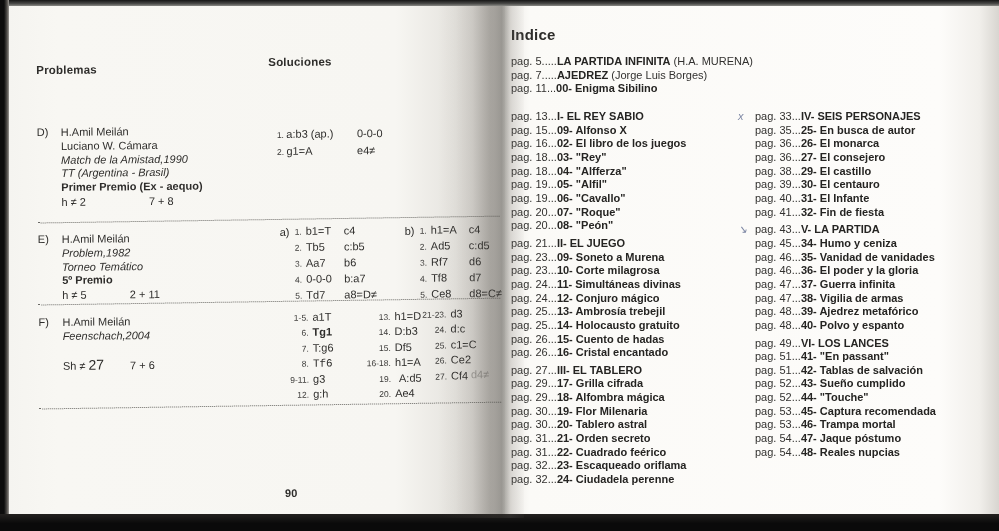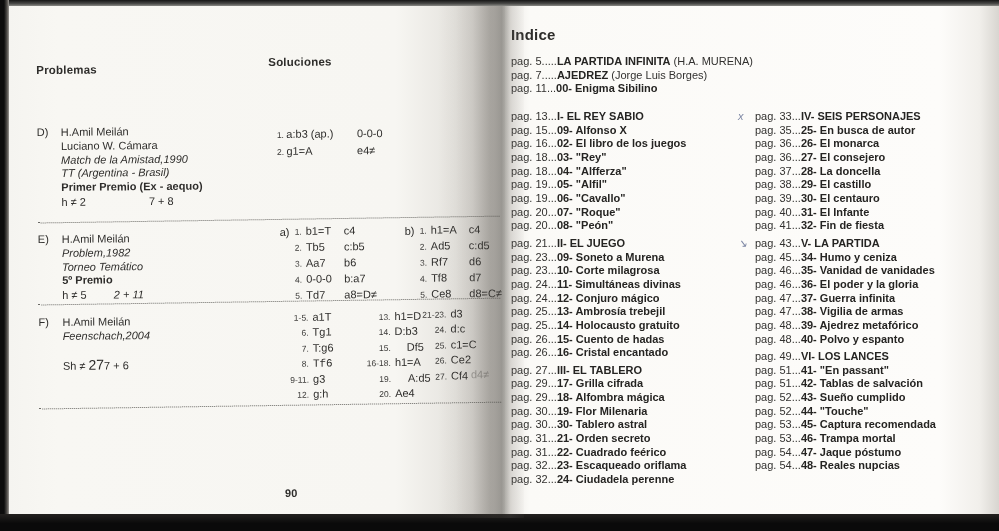--- a/index.html
+++ b/index.html
@@ -25,21 +25,21 @@
   .col-head{position:absolute;font-size:11.5px;font-weight:bold;letter-spacing:.2px;}
   .prob{position:absolute;font-size:11px;line-height:13.8px;}
   .prob-label{position:absolute;left:0;top:0;}
   .prob-lines{margin-left:24px;}
   .pline.italic{font-style:italic;}
   .pline.bold{font-weight:bold;}
   .prob-stip{margin-left:24px;white-space:nowrap;}
   .stip-big{font-size:14px;}
   .stip-mat{display:inline-block;}
   #prob-2 .prob-stip{margin-top:15px;}
-  #prob-0 .stip-mat{margin-left:60px;} #prob-1 .stip-mat{margin-left:24px;font-style:italic;} #prob-2 .stip-mat{}
+  #prob-0 .stip-mat{margin-left:60px;} #prob-1 .stip-mat{margin-left:40px;} #prob-2 .stip-mat{margin-left:26px;}
   .sol{position:absolute;font-size:11px;line-height:16px;}
   .mvnum{font-size:8.5px;color:#3a3937;}
   
   #sol-d .srow{position:relative;white-space:nowrap;}
   #sol-d .reply{position:absolute;left:80px;top:0;}
   
   .variation{position:absolute;top:0;}
   .variation .vlabel{position:absolute;left:0;top:0;font-size:11px;}
   .vrow{position:relative;line-height:15px;white-space:nowrap;}
   .vrow .mvnum{display:inline-block;width:22px;text-align:right;}
@@ -135,32 +135,32 @@
             <div class="pline italic">Feenschach,2004</div>
           </div>
         <div class="prob-stip">
           <span class="stip-text">Sh ≠ </span><span class="stip-big">27</span><span class="stip-mat">7 + 6</span>
         </div>
       </div>
 
       <div class="sol" id="sol-f" style="left:240px;top:305px;width:250px;">
           <div class="fcol" style="left: 0px; top: 1px;">
             <div class="frow"><span class="mvnum" style="width: 60px;">1-5.</span><span class="mv" style="margin-left: 4px;">a1T</span></div>
-            <div class="frow"><span class="mvnum" style="width: 60px;">6.</span><span class="mv" style="margin-left: 4px;">Tg1</span></div>
+            <div class="frow"><span class="mvnum" style="width: 60px;">6.</span><span class="mv" style="margin-left: 4px; font-weight: bold;">Tg1</span></div>
             <div class="frow"><span class="mvnum" style="width: 60px;">7.</span><span class="mv" style="margin-left: 4px;">T:g6</span></div>
             <div class="frow"><span class="mvnum" style="width: 60px;">8.</span><span class="mv" style="margin-left: 4px; font-family: Liberation Mono, monospace;">Tf6</span></div>
             <div class="frow"><span class="mvnum" style="width: 60px;">9-11.</span><span class="mv" style="margin-left: 4px;">g3</span></div>
             <div class="frow"><span class="mvnum" style="width: 60px;">12.</span><span class="mv" style="margin-left: 4px; text-align: right;">g:h</span></div>
           </div>
           <div class="fcol" style="left: 84px; top: 1px;">
             <div class="frow"><span class="mvnum" style="width: 58px;">13.</span><span class="mv" style="margin-left: 4px;">h1=D</span></div>
             <div class="frow"><span class="mvnum" style="width: 58px;">14.</span><span class="mv" style="margin-left: 4px;">D:b3</span></div>
-            <div class="frow"><span class="mvnum" style="width: 58px;">15.</span><span class="mv" style="margin-left: 16px;">Df5</span></div>
+            <div class="frow"><span class="mvnum" style="width: 58px;">15.</span><span class="mv" style="margin-left: 4px;">Df5</span></div>
             <div class="frow"><span class="mvnum" style="width: 58px;">16-18.</span><span class="mv" style="margin-left: 4px;">h1=A</span></div>
-            <div class="frow"><span class="mvnum" style="width: 58px;">19.</span><span class="mv" style="margin-left: 17px;">A:d5</span></div>
+            <div class="frow"><span class="mvnum" style="width: 58px;">19.</span><span class="mv" style="margin-left: 8px;">A:d5</span></div>
             <div class="frow"><span class="mvnum" style="width: 58px;">20.</span><span class="mv" style="margin-left: 4px;">Ae4</span></div>
           </div>
           <div class="fcol" style="left: 144px; top: -1px;">
             <div class="frow"><span class="mvnum" style="width: 54px;">21-23.</span><span class="mv" style="margin-left: 4px;">d3</span></div>
             <div class="frow"><span class="mvnum" style="width: 54px;">24.</span><span class="mv" style="margin-left: 4px;">d:c</span></div>
             <div class="frow"><span class="mvnum" style="width: 54px;">25.</span><span class="mv" style="margin-left: 4px;">c1=C</span></div>
             <div class="frow"><span class="mvnum" style="width: 54px;">26.</span><span class="mv" style="margin-left: 4px;">Ce2</span></div>
             <div class="frow"><span class="mvnum" style="width: 54px;">27.</span><span class="mv" style="margin-left: 4px;">Cf4</span></div>
           </div>
           <span class="ghost" style="left: 222px; top: 59px;">d4≠</span>
@@ -200,34 +200,33 @@
           <div class="idx-row"><span class="idx-prefix">pag. 25...</span><span class="idx-title">13- Ambrosía trebejil</span></div>
           <div class="idx-row"><span class="idx-prefix">pag. 25...</span><span class="idx-title">14- Holocausto gratuito</span></div>
           <div class="idx-row"><span class="idx-prefix">pag. 26...</span><span class="idx-title">15- Cuento de hadas</span></div>
           <div class="idx-row"><span class="idx-prefix">pag. 26...</span><span class="idx-title">16- Cristal encantado</span></div>
         </div>
         <div class="idx-section">
           <div class="idx-row"><span class="idx-prefix">pag. 27...</span><span class="idx-title">III- EL TABLERO</span></div>
           <div class="idx-row"><span class="idx-prefix">pag. 29...</span><span class="idx-title">17- Grilla cifrada</span></div>
           <div class="idx-row"><span class="idx-prefix">pag. 29...</span><span class="idx-title">18- Alfombra mágica</span></div>
           <div class="idx-row"><span class="idx-prefix">pag. 30...</span><span class="idx-title">19- Flor Milenaria</span></div>
-          <div class="idx-row"><span class="idx-prefix">pag. 30...</span><span class="idx-title">30- Tablero astral</span></div>
+          <div class="idx-row"><span class="idx-prefix">pag. 30...</span><span class="idx-title">20- Tablero astral</span></div>
           <div class="idx-row"><span class="idx-prefix">pag. 31...</span><span class="idx-title">21- Orden secreto</span></div>
           <div class="idx-row"><span class="idx-prefix">pag. 31...</span><span class="idx-title">22- Cuadrado feérico</span></div>
           <div class="idx-row"><span class="idx-prefix">pag. 32...</span><span class="idx-title">23- Escaqueado oriflama</span></div>
           <div class="idx-row"><span class="idx-prefix">pag. 32...</span><span class="idx-title">24- Ciudadela perenne</span></div>
         </div>
       </div>
     <div class="idx-block" id="idx-col-1" style="left:250px;top:104px;width:240px;">
         <div class="idx-section">
           <div class="idx-row"><span class="idx-mark" style="left: -17px; top: 0px;">x</span><span class="idx-prefix">pag. 33...</span><span class="idx-title">IV- SEIS PERSONAJES</span></div>
           <div class="idx-row"><span class="idx-prefix">pag. 35...</span><span class="idx-title">25- En busca de autor</span></div>
           <div class="idx-row"><span class="idx-prefix">pag. 36...</span><span class="idx-title">26- El monarca</span></div>
           <div class="idx-row"><span class="idx-prefix">pag. 36...</span><span class="idx-title">27- El consejero</span></div>
-          <div class="idx-row"><span class="idx-prefix">pag. 37...</span><span class="idx-title">28- La doncella</span></div>
           <div class="idx-row"><span class="idx-prefix">pag. 38...</span><span class="idx-title">29- El castillo</span></div>
           <div class="idx-row"><span class="idx-prefix">pag. 39...</span><span class="idx-title">30- El centauro</span></div>
           <div class="idx-row"><span class="idx-prefix">pag. 40...</span><span class="idx-title">31- El Infante</span></div>
           <div class="idx-row"><span class="idx-prefix">pag. 41...</span><span class="idx-title">32- Fin de fiesta</span></div>
         </div>
         <div class="idx-section">
           <div class="idx-row"><span class="idx-mark" style="left: -17px; top: 0px;">↘</span><span class="idx-prefix">pag. 43...</span><span class="idx-title">V- LA PARTIDA</span></div>
           <div class="idx-row"><span class="idx-prefix">pag. 45...</span><span class="idx-title">34- Humo y ceniza</span></div>
           <div class="idx-row"><span class="idx-prefix">pag. 46...</span><span class="idx-title">35- Vanidad de vanidades</span></div>
           <div class="idx-row"><span class="idx-prefix">pag. 46...</span><span class="idx-title">36- El poder y la gloria</span></div>

